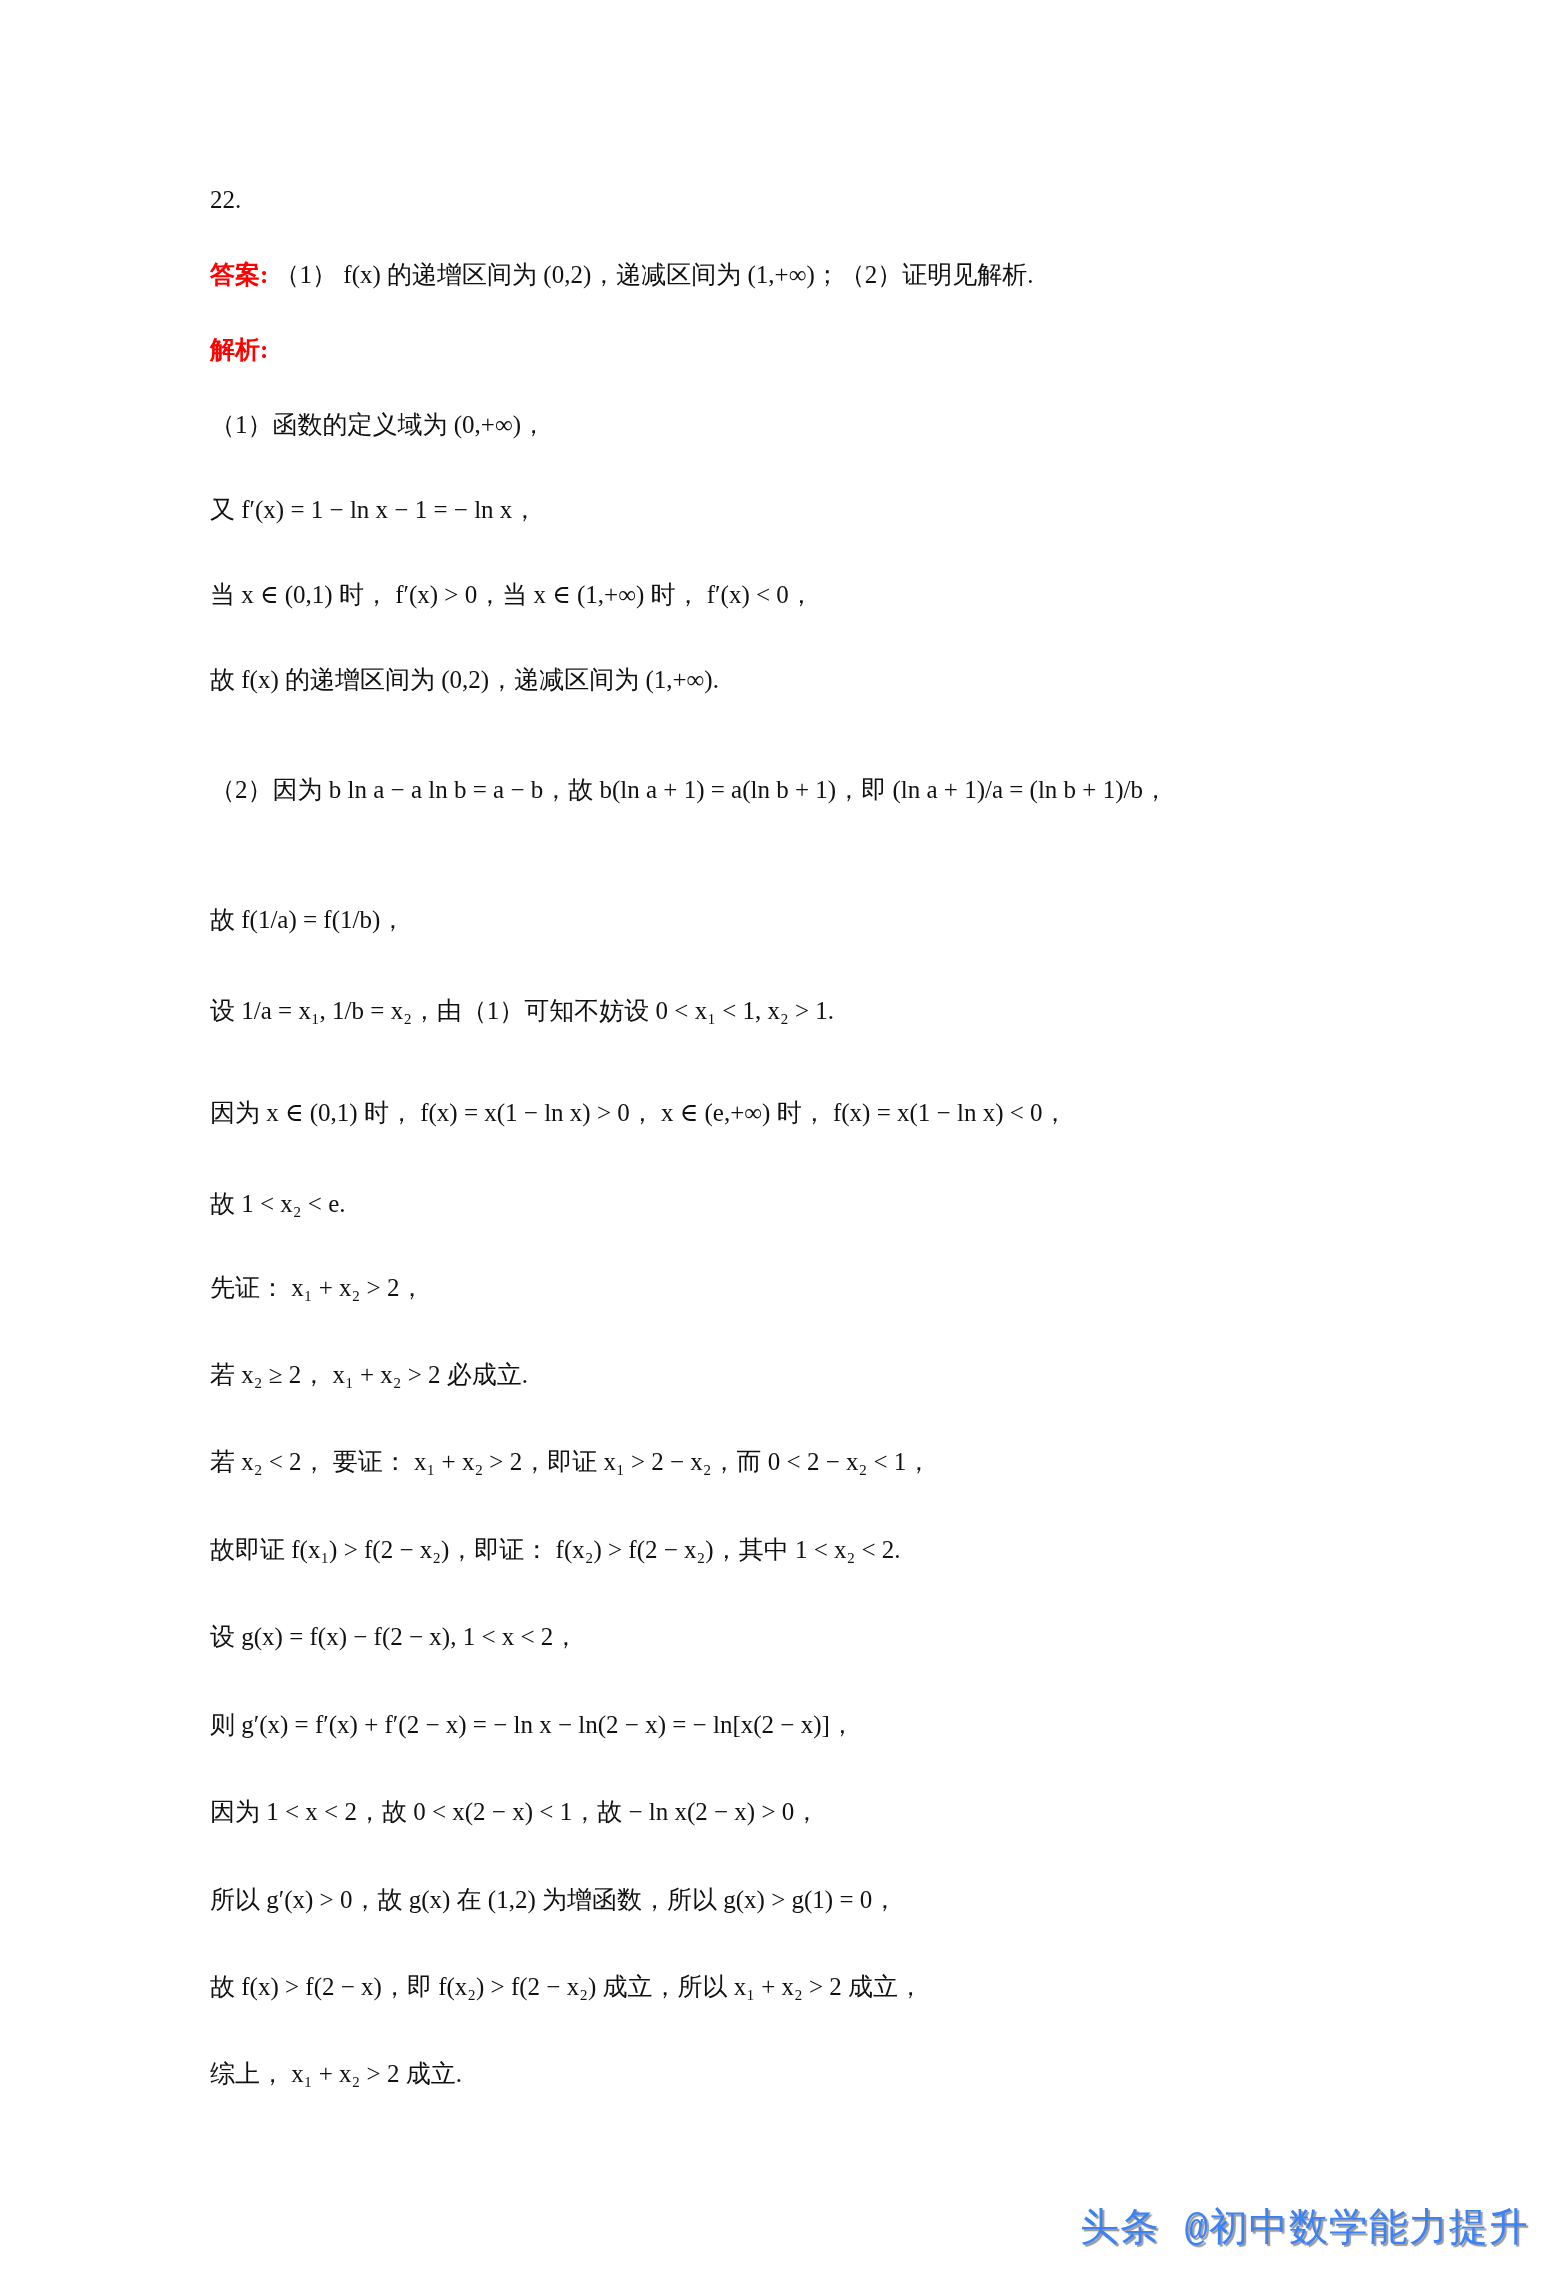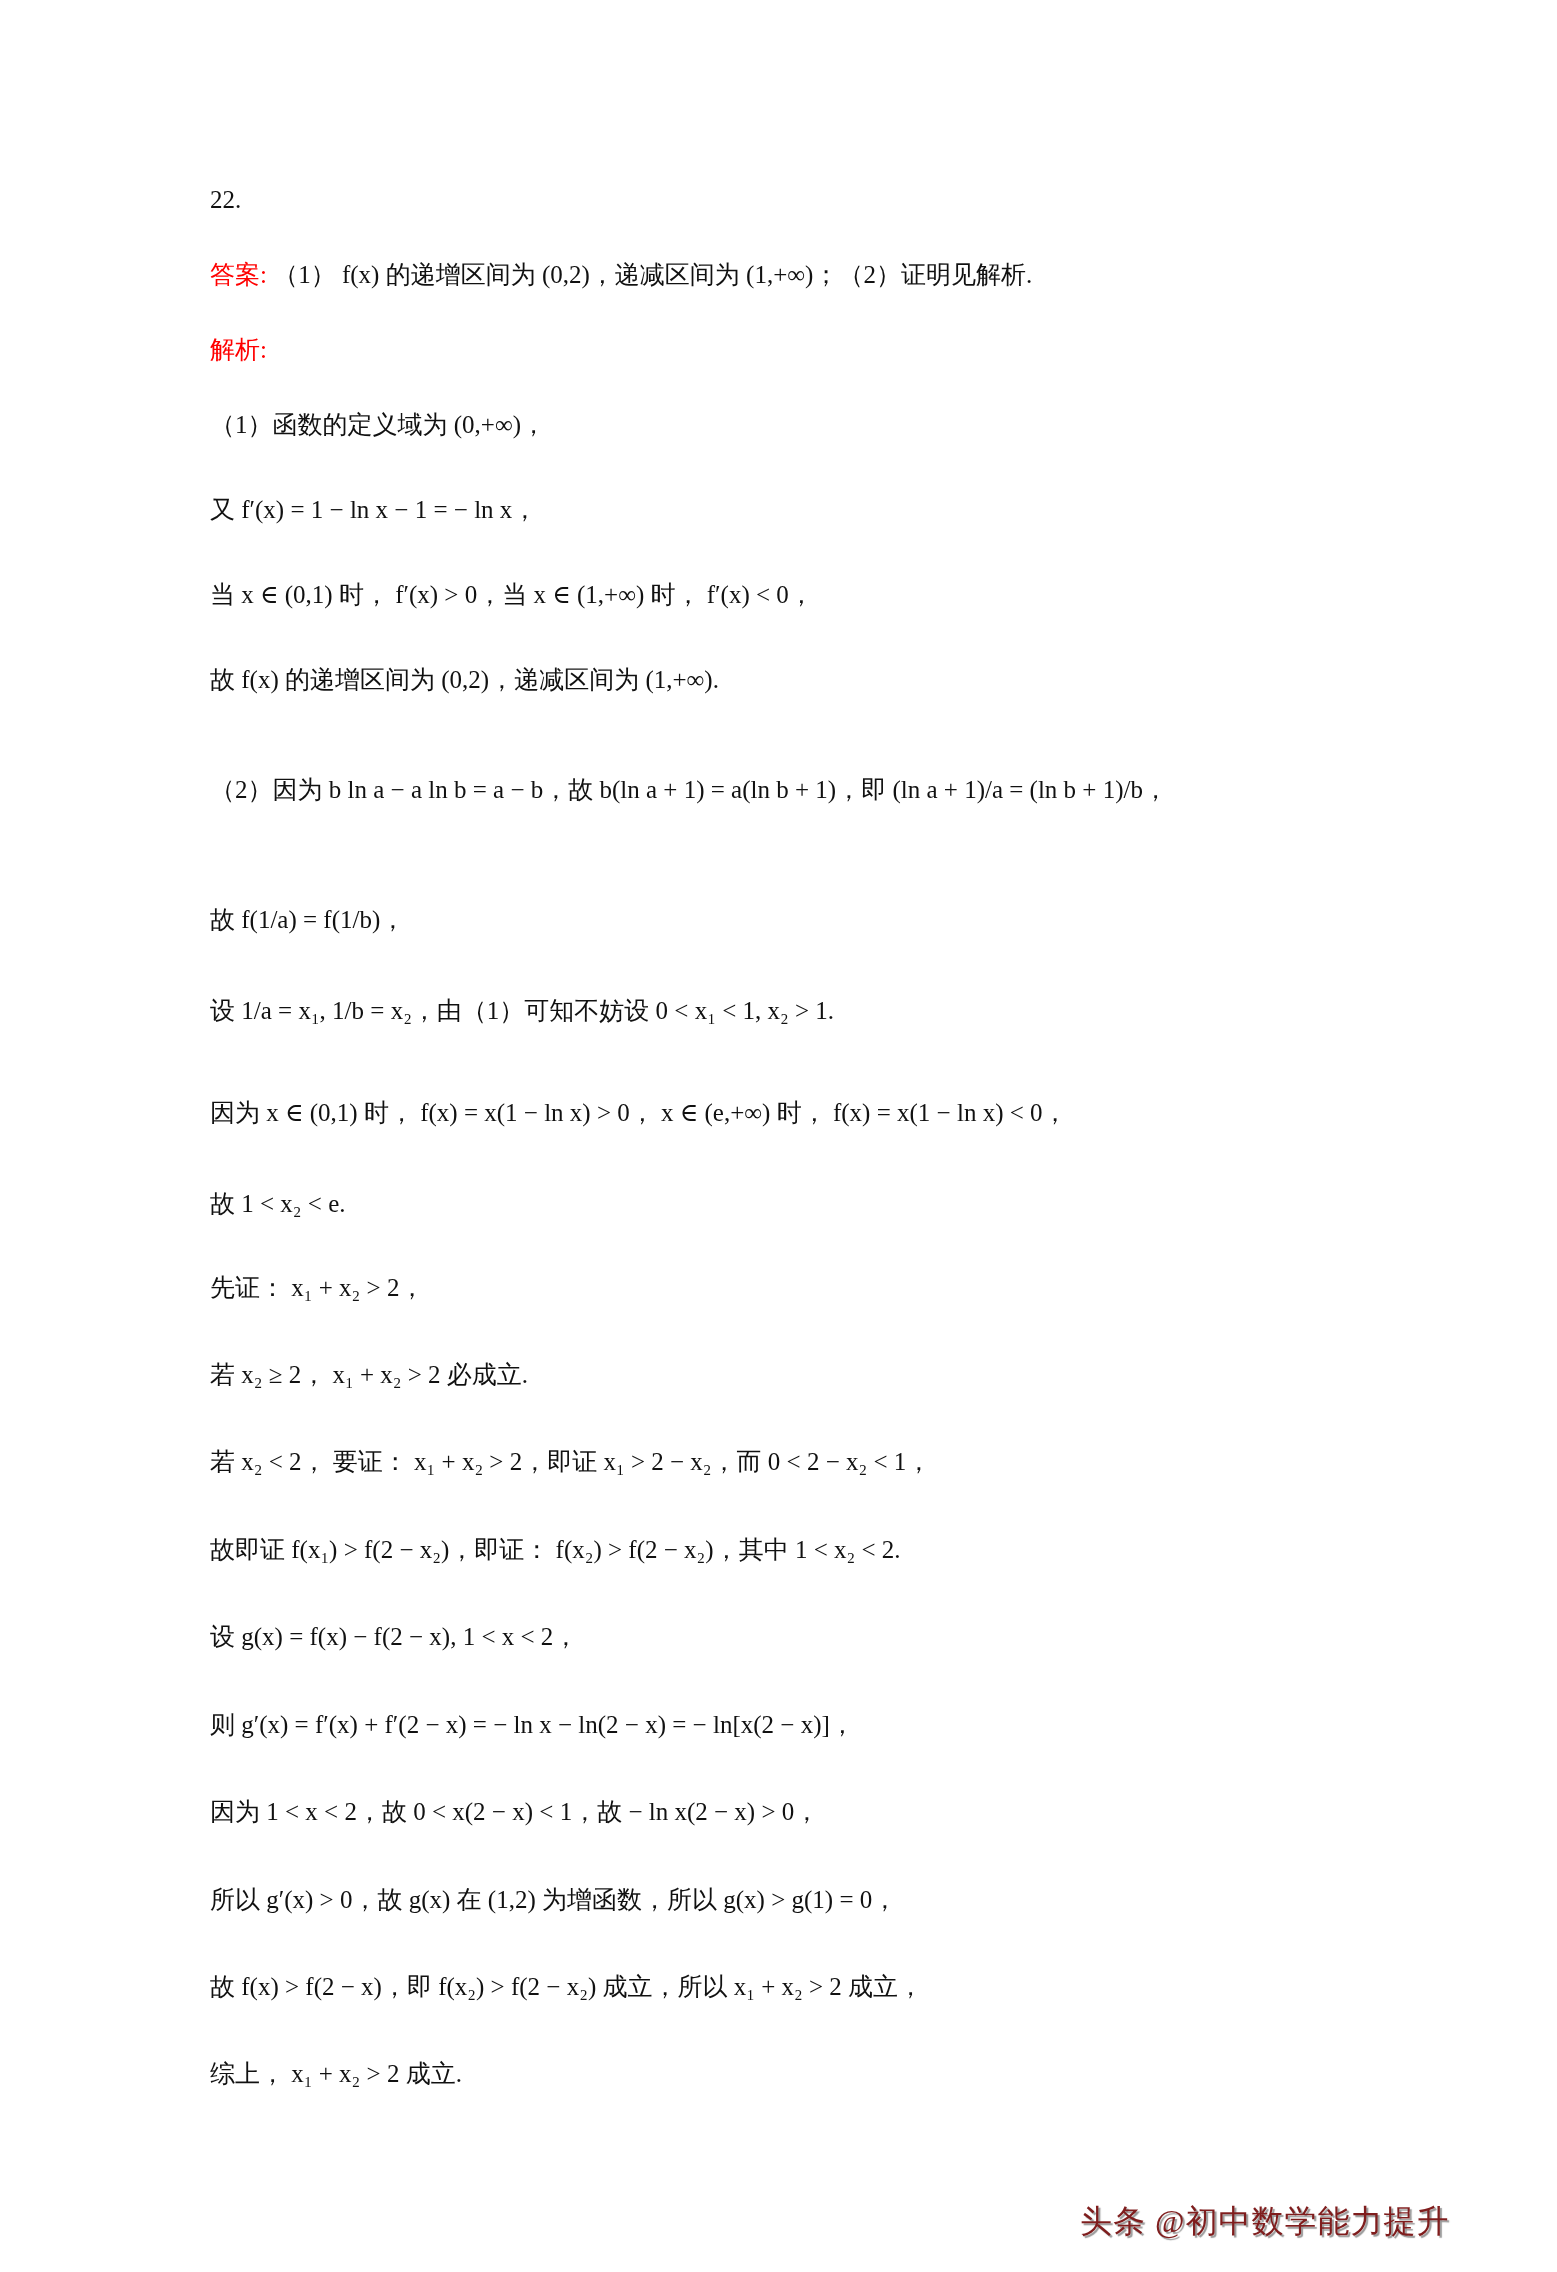--- a/index.html
+++ b/index.html
@@ -1,20 +1,20 @@
 <!DOCTYPE html>
 <html><head>
 <meta charset="utf-8">
 <style>
   html, body { margin:0; padding:0; background:#ffffff; }
   body { width:1557px; height:2272px; position:relative; overflow:hidden;
          font-family:"Liberation Serif", "DejaVu Serif", serif; color:#111; }
   .line { position:absolute; left:210px; font-size:25px; line-height:40px; white-space:nowrap; }
-  .red { color:#ff0000; font-weight:normal; }
-  .watermark { position:absolute; left:1080px; top:2200px; font-family:Liberation Serif, serif; font-size:32px; color:#7f1d1d;
+  .red { color:#ff0000; font-weight:bold; }
+  .watermark { position:absolute; left:1080px; top:2200px; font-family:Liberation Mono, monospace; font-size:39px; color:#3b82f6;
                text-shadow:2px 2px 1px #999; letter-spacing:1px; }
 </style>
 </head>
 <body>
 
 <div class="line" style="top:180px;">22.</div>
 
 <div class="line" style="top:255px;">
   <span class="red">答案:</span>
   <span>（1） f(x) 的递增区间为 (0,2)，递减区间为 (1,+∞)；（2）证明见解析.</span>

